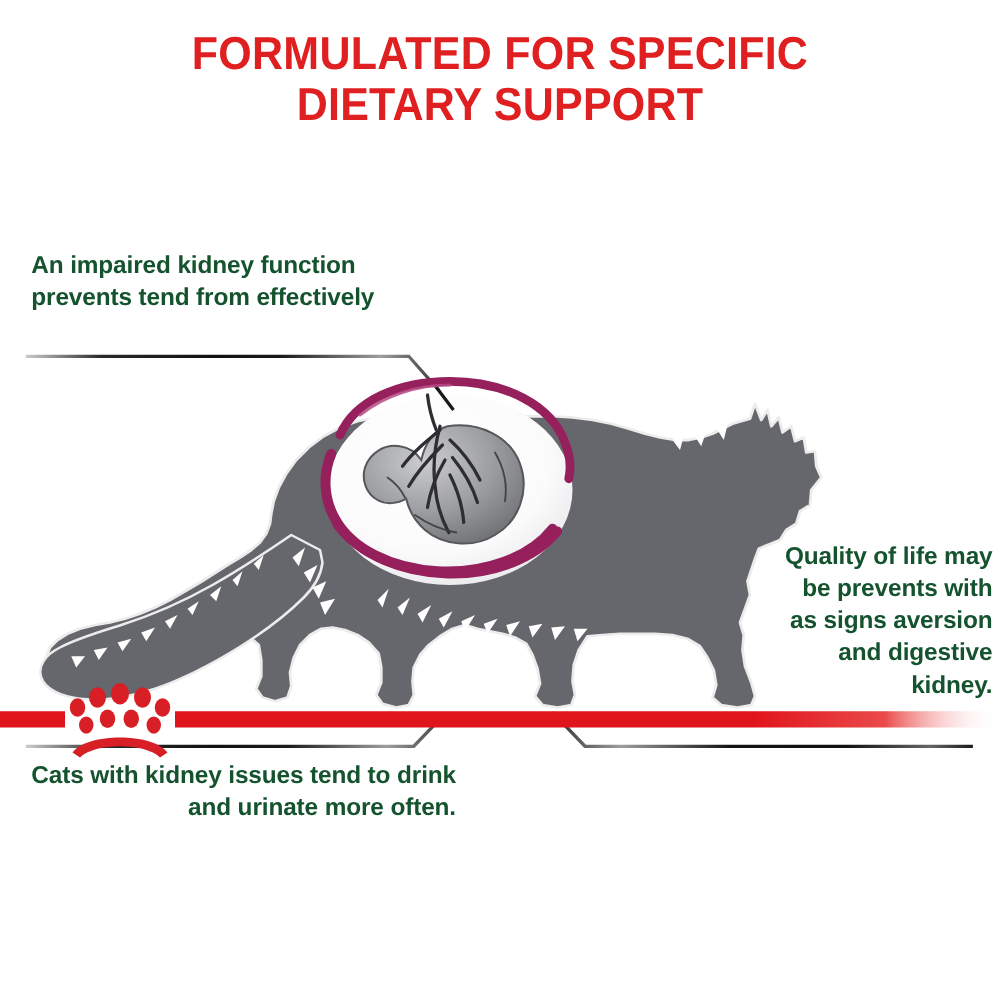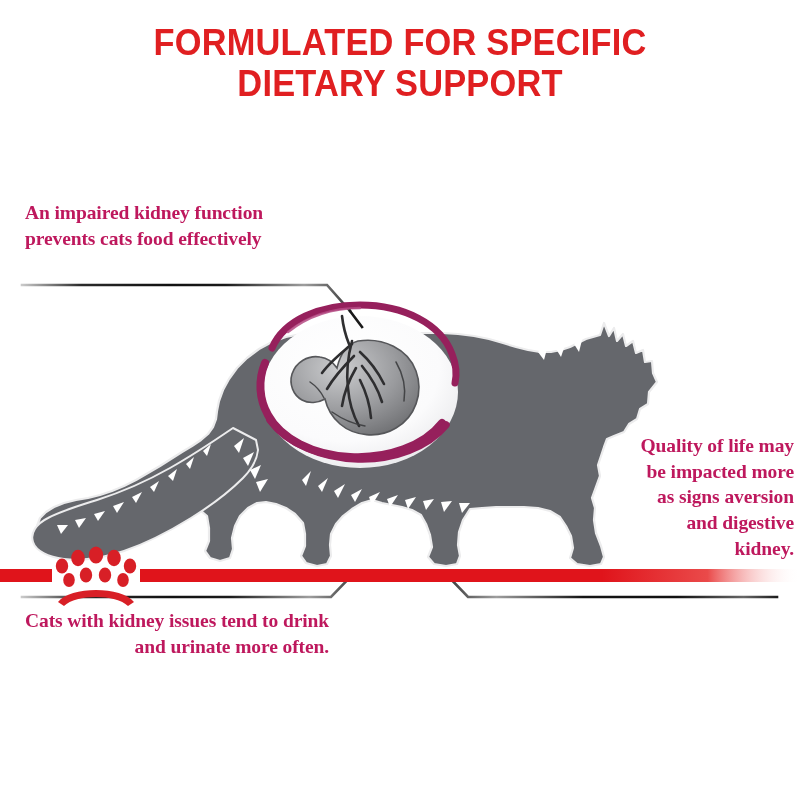--- a/index.html
+++ b/index.html
@@ -37,22 +37,22 @@
     font-size: 37px;
     letter-spacing: 0.2px;
     transform: scaleX(0.93);
     transform-origin: center;
     white-space: nowrap;
   }
 
   
   .callout {
     position: absolute;
-    color: #be185d;
-    font-family: Liberation Serif, serif;
+    color: #14532d;
+    font-family: Liberation Sans, sans-serif;
     font-weight: bold;
     font-size: 19.5px;
     line-height: 1.32;
     letter-spacing: -0.1px;
   }
   .callout span { display: block; white-space: nowrap; }
 
   #callout-top-left  { left: 25px;  top: 200px; text-align: left; }
   #callout-right     { right: 6px; top: 433px; text-align: right; }
   #callout-bottom-left { left: 25px; top: 608px; text-align: right; }
@@ -283,26 +283,26 @@
       <path d="M 270 420
                C 288 444 322 458 358 459
                C 394 460 428 447 446 425" fill="none" stroke="#96205c" stroke-width="7.5" stroke-linecap="round"></path>
     </g>
 
     <path d="M 350 311 L 362 327" fill="none" stroke="#1a1a1a" stroke-width="2.6" stroke-linecap="square"></path>
   </svg>
 
   <div class="callout" id="callout-top-left">
     <span>An impaired kidney function</span>
-    <span>prevents cats food effectively</span>
+    <span>prevents tend from effectively</span>
   </div>
 
   <div class="callout" id="callout-right">
     <span>Quality of life may</span>
-    <span>be impacted more</span>
+    <span>be prevents with</span>
     <span>as signs aversion</span>
     <span>and digestive</span>
     <span>kidney.</span>
   </div>
 
   <div class="callout" id="callout-bottom-left">
     <span>Cats with kidney issues tend to drink</span>
     <span>and urinate more often.</span>
   </div>
 

